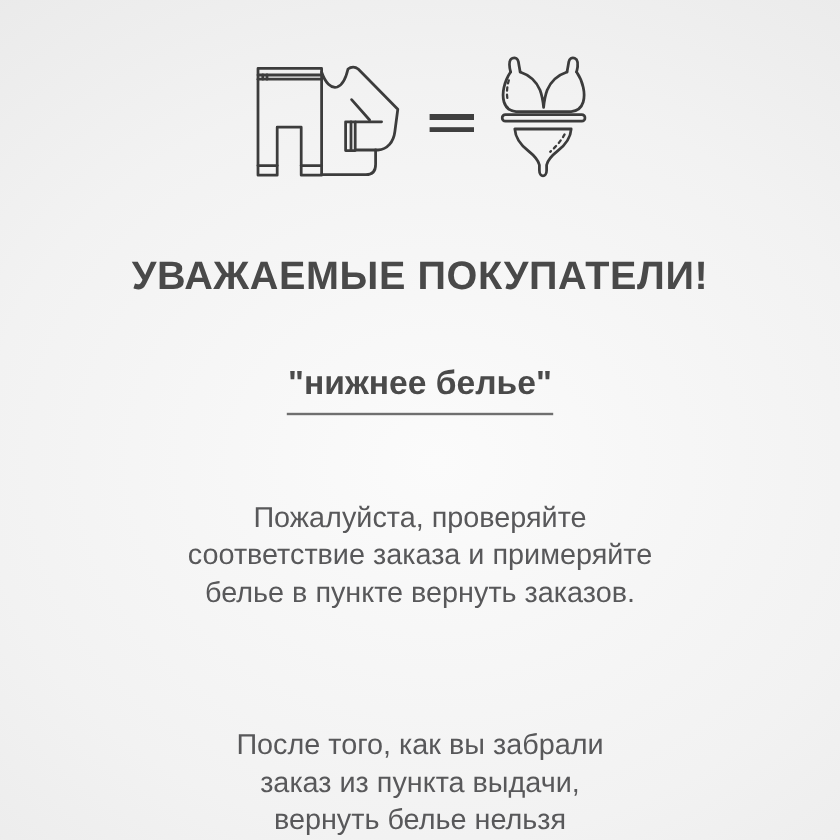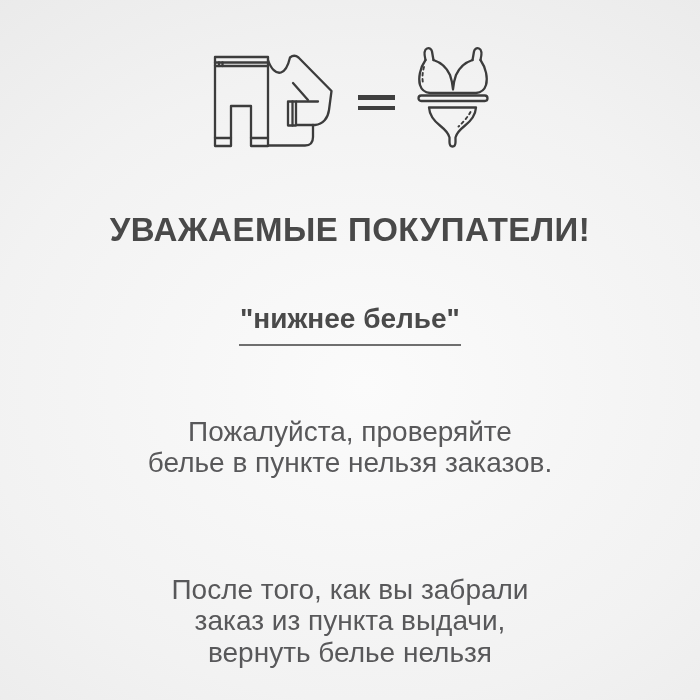--- a/index.html
+++ b/index.html
@@ -54,21 +54,21 @@
   .category .term {
     font-weight: 700;
     color: #4a4a4a;
   }
   .underline {
     width: 222px;
     border-top: 2px solid #6f6f6f;
     margin: 9px auto 0;
   }
   .para {
-    font-size: 28px;
+    font-size: 24px;
     line-height: 31.5px;
     color: #58585a;
     text-align: center;
   }
   .para-check { margin-top: 58px; }
   .para-return { margin-top: 83px; }
 </style>
 </head>
 <body>
 
@@ -118,21 +118,22 @@
 
   <div class="title">УВАЖАЕМЫЕ ПОКУПАТЕЛИ!</div>
 
   <div class="category">
     <div class="term">"нижнее белье"</div>
     <div class="underline"></div>
   </div>
 
   <div class="para para-check">
     <div>Пожалуйста, проверяйте</div>
-    <div>белье в пункте нельзя заказов.</div>
+    <div>соответствие заказа и примеряйте</div>
+    <div>белье в пункте вернуть заказов.</div>
   </div>
 
   <div class="para para-return">
     <div>После того, как вы забрали</div>
     <div>заказ из пункта выдачи,</div>
     <div>вернуть белье нельзя</div>
   </div>
 
 </div>
 

